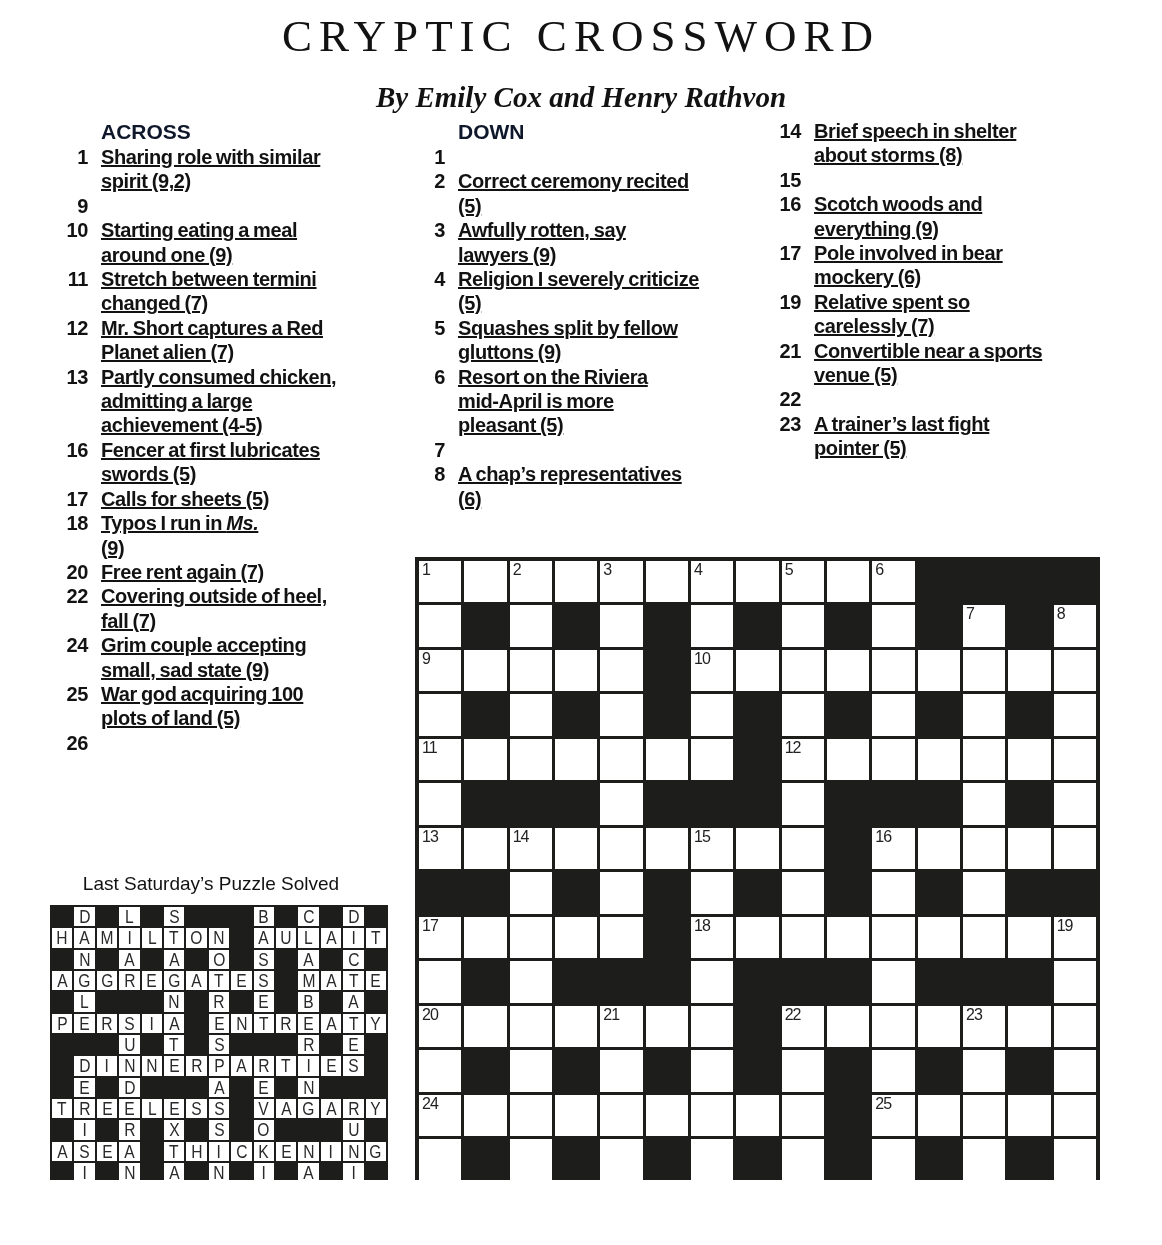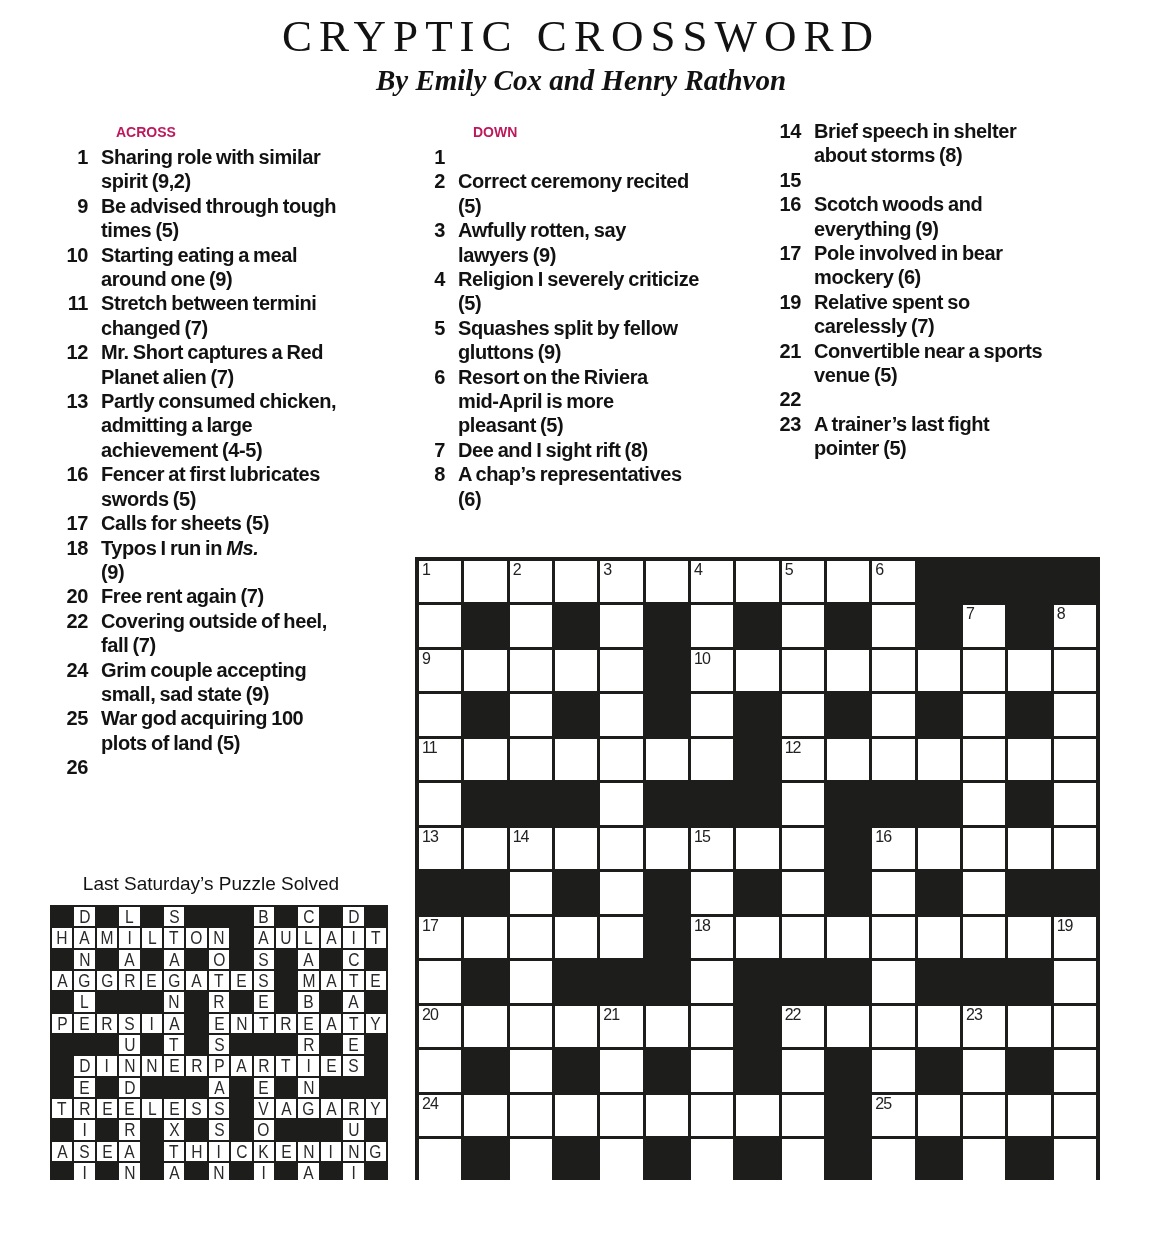--- a/index.html
+++ b/index.html
@@ -6,37 +6,37 @@
   .page {
     position:relative; width:1162px; height:1180px; background:#ffffff;
     font-family:"Liberation Sans", sans-serif; color:#1a1a1a; overflow:hidden;
   }
   .main-title {
     position:absolute; top:10px; left:0; width:100%; text-align:center;
     font-family:"Liberation Serif", serif; font-weight:400; font-size:45px;
     letter-spacing:7px; color:#121212; white-space:nowrap;
   }
   .byline {
-    position:absolute; top:64px; left:0; width:100%; text-align:center;
+    position:absolute; top:81px; left:0; width:100%; text-align:center;
     font-family:"Liberation Serif", serif; font-style:italic; font-weight:700;
     font-size:29px; color:#121212;
   }
   .clue-col { position:absolute; top:119px; }
   .col-across { left:55px;  width:325px; }
   .col-down   { left:412px; width:330px; }
   .col-down2  { left:768px; width:336px; }
   .clue-header {
-    font-size:14px; font-weight:700; line-height:26px; margin-left:61px; color:#be185d;
+    font-size:21px; font-weight:700; line-height:26px; margin-left:46px; color:#0f172a;
   }
   .clue {
     display:flex; font-weight:700; font-size:20px; line-height:24.4px;
     letter-spacing:-0.4px; word-spacing:-1px; color:#121212;
   }
   .clue-num { flex:0 0 33px; text-align:right; margin-right:13px; }
-  .clue-text { flex:1; }
+  .clue-text { flex:1;text-decoration:underline; }
   
   .main-grid {
     position:absolute; left:415px; top:557px; width:685px; height:672px;
     background:#1d1e1c; display:grid;
     grid-template-columns:repeat(15,1fr); grid-template-rows:repeat(15,1fr);
     gap:3px; padding:4px; box-sizing:border-box;
   }
   .mg-cell { position:relative; background:#ffffff; }
   .mg-cell.black { background:transparent; }
   .mg-num {
@@ -74,21 +74,20 @@
 
   <div class="clue-col col-across">
     <div class="clue-header">ACROSS</div>
     <div id="across-clues">
         <div class="clue">
           <span class="clue-num">1</span>
           <span class="clue-text">Sharing role with similar<br>spirit (9,2)</span>
         </div>
         <div class="clue">
           <span class="clue-num">9</span>
-          <span class="clue-text">Be advised through tough<br>times (5)</span>
         </div>
         <div class="clue">
           <span class="clue-num">10</span>
           <span class="clue-text">Starting eating a meal<br>around one (9)</span>
         </div>
         <div class="clue">
           <span class="clue-num">11</span>
           <span class="clue-text">Stretch between termini<br>changed (7)</span>
         </div>
         <div class="clue">
@@ -154,21 +153,20 @@
         <div class="clue">
           <span class="clue-num">5</span>
           <span class="clue-text">Squashes split by fellow<br>gluttons (9)</span>
         </div>
         <div class="clue">
           <span class="clue-num">6</span>
           <span class="clue-text">Resort on the Riviera<br>mid-April is more<br>pleasant (5)</span>
         </div>
         <div class="clue">
           <span class="clue-num">7</span>
-          <span class="clue-text">Dee and I sight rift (8)</span>
         </div>
         <div class="clue">
           <span class="clue-num">8</span>
           <span class="clue-text">A chap’s representatives<br>(6)</span>
         </div>
       </div>
   </div>
 
   <div class="clue-col col-down2">
     <div id="down-clues2">

